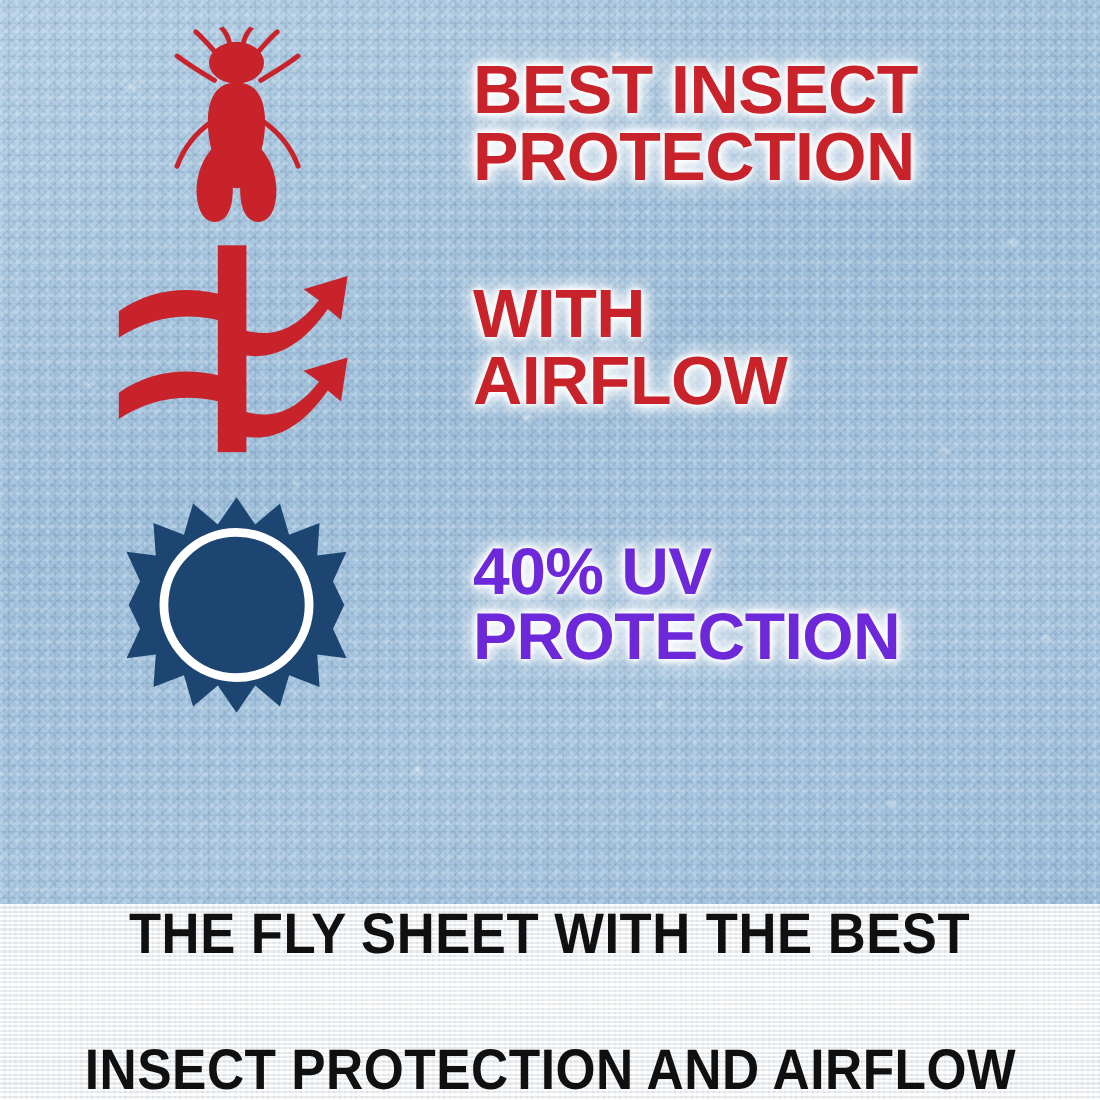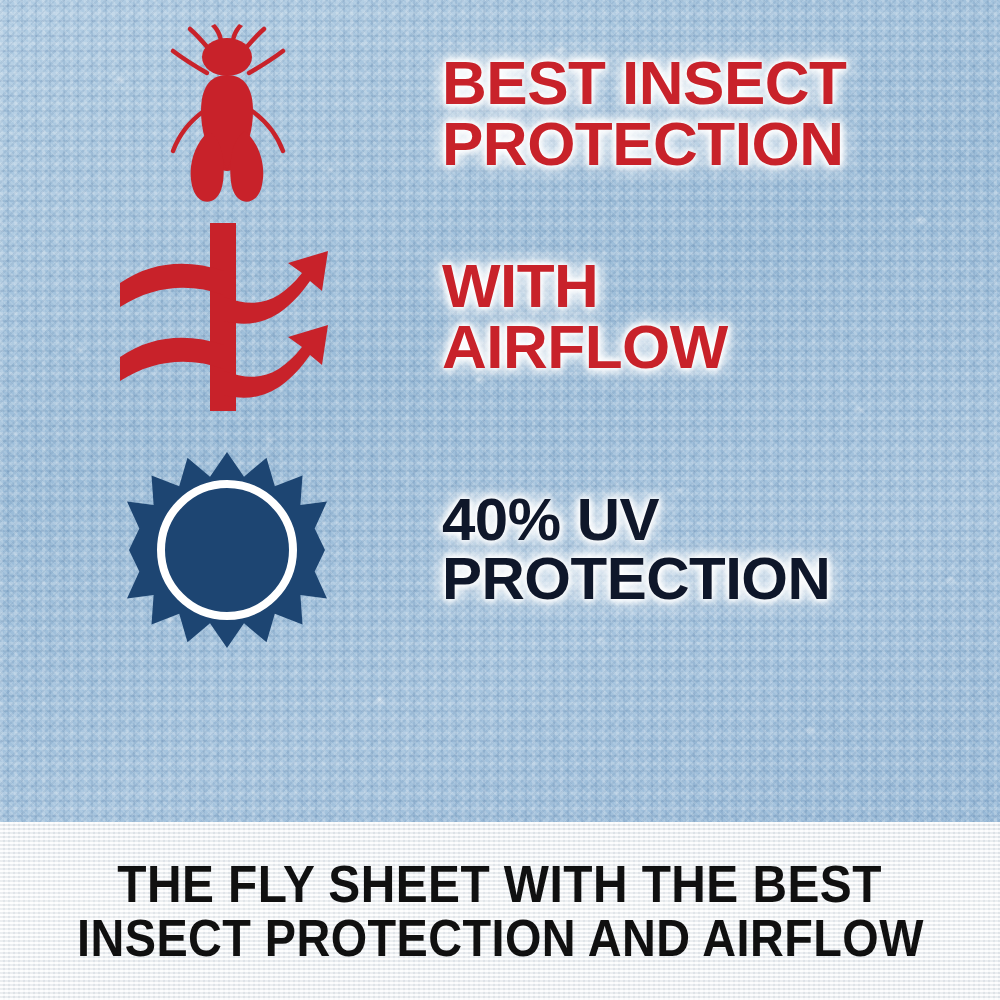--- a/index.html
+++ b/index.html
@@ -72,21 +72,21 @@
       repeating-linear-gradient(45deg,
         rgba(255,255,255,.10) 0 2px, rgba(255,255,255,0) 2px 5px),
       repeating-linear-gradient(-45deg,
         rgba(52,92,136,.09) 0 2px, rgba(52,92,136,0) 2px 6px);
     mix-blend-mode: normal;
   }
 
   
   .features {
     position: absolute;
-    left: 12px; top: 0;
+    left: 0; top: 0;
     width: 908px;
     height: 822px;
   }
   .feature-row {
     position: absolute;
     display: flex;
     align-items: center;
     left: 0;
     width: 1000px;
   }
@@ -110,21 +110,21 @@
     margin: 0;
     white-space: pre-line;
   }
   .label-red {
     color: #c8222a;
     text-shadow:
       0 0 6px #ffffff, 0 0 6px #ffffff, 0 0 11px #ffffff,
       0 0 16px #ffffff, 0 0 22px rgba(255,255,255,.9);
   }
   .label-navy {
-    color: #0f172a;
+    color: #6d28d9;
     text-shadow:
       0 0 6px #ffffff, 0 0 6px #ffffff, 0 0 11px #ffffff,
       0 0 16px #ffffff, 0 0 22px rgba(255,255,255,.9);
   }
 
   #row-insect   { top: 18px;  height: 192px; }
   #row-airflow  { top: 212px; height: 210px; }
   #row-uv       { top: 436px; height: 228px; }
   #row-durability { top: 660px; height: 150px; }
 
@@ -141,21 +141,21 @@
     background-color: #eef1f3;
     background-image:
       repeating-linear-gradient(0deg,
         rgba(255,255,255,.75) 0 2px, rgba(210,216,222,.35) 2px 4px),
       repeating-linear-gradient(90deg,
         rgba(255,255,255,.6) 0 3px, rgba(206,213,220,.3) 3px 5px),
       linear-gradient(180deg, #e9edf1 0%, #f5f7f8 45%, #eceff2 100%);
     display: flex;
     flex-direction: column;
     align-items: center;
-    justify-content: center;
+    justify-content: space-between;
   }
   .caption-line {
     font-family: "Liberation Sans Narrow", "Liberation Sans", sans-serif;
     font-weight: bold;
     font-size: 52px;
     line-height: 1.04;
     color: #101010;
     letter-spacing: 0.5px;
     text-align: center;
     white-space: nowrap;

